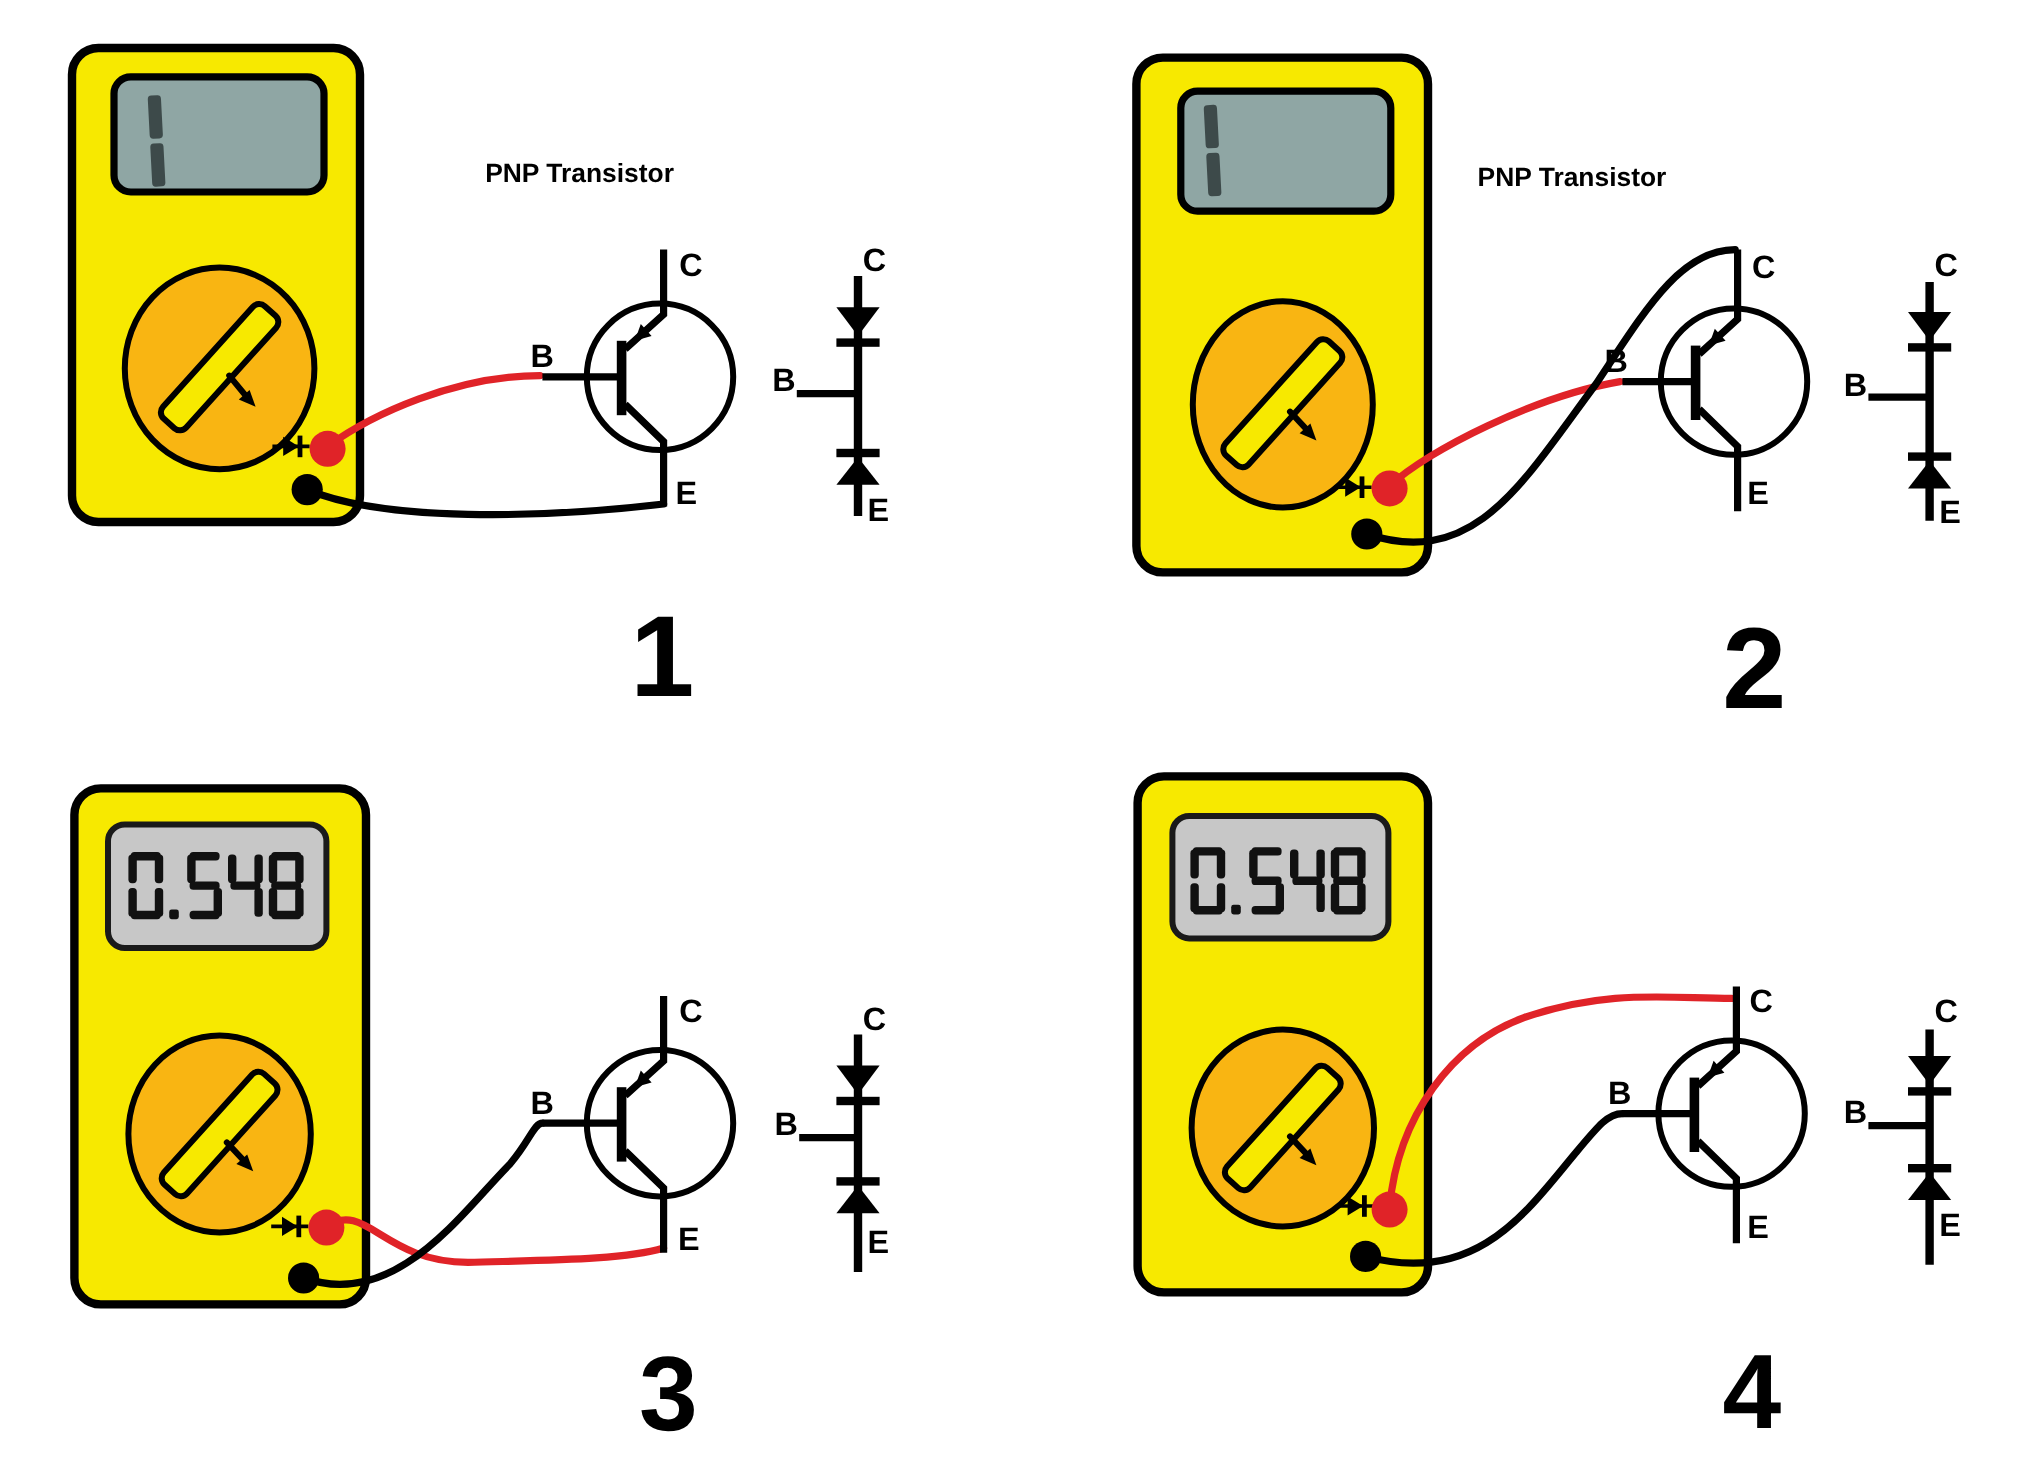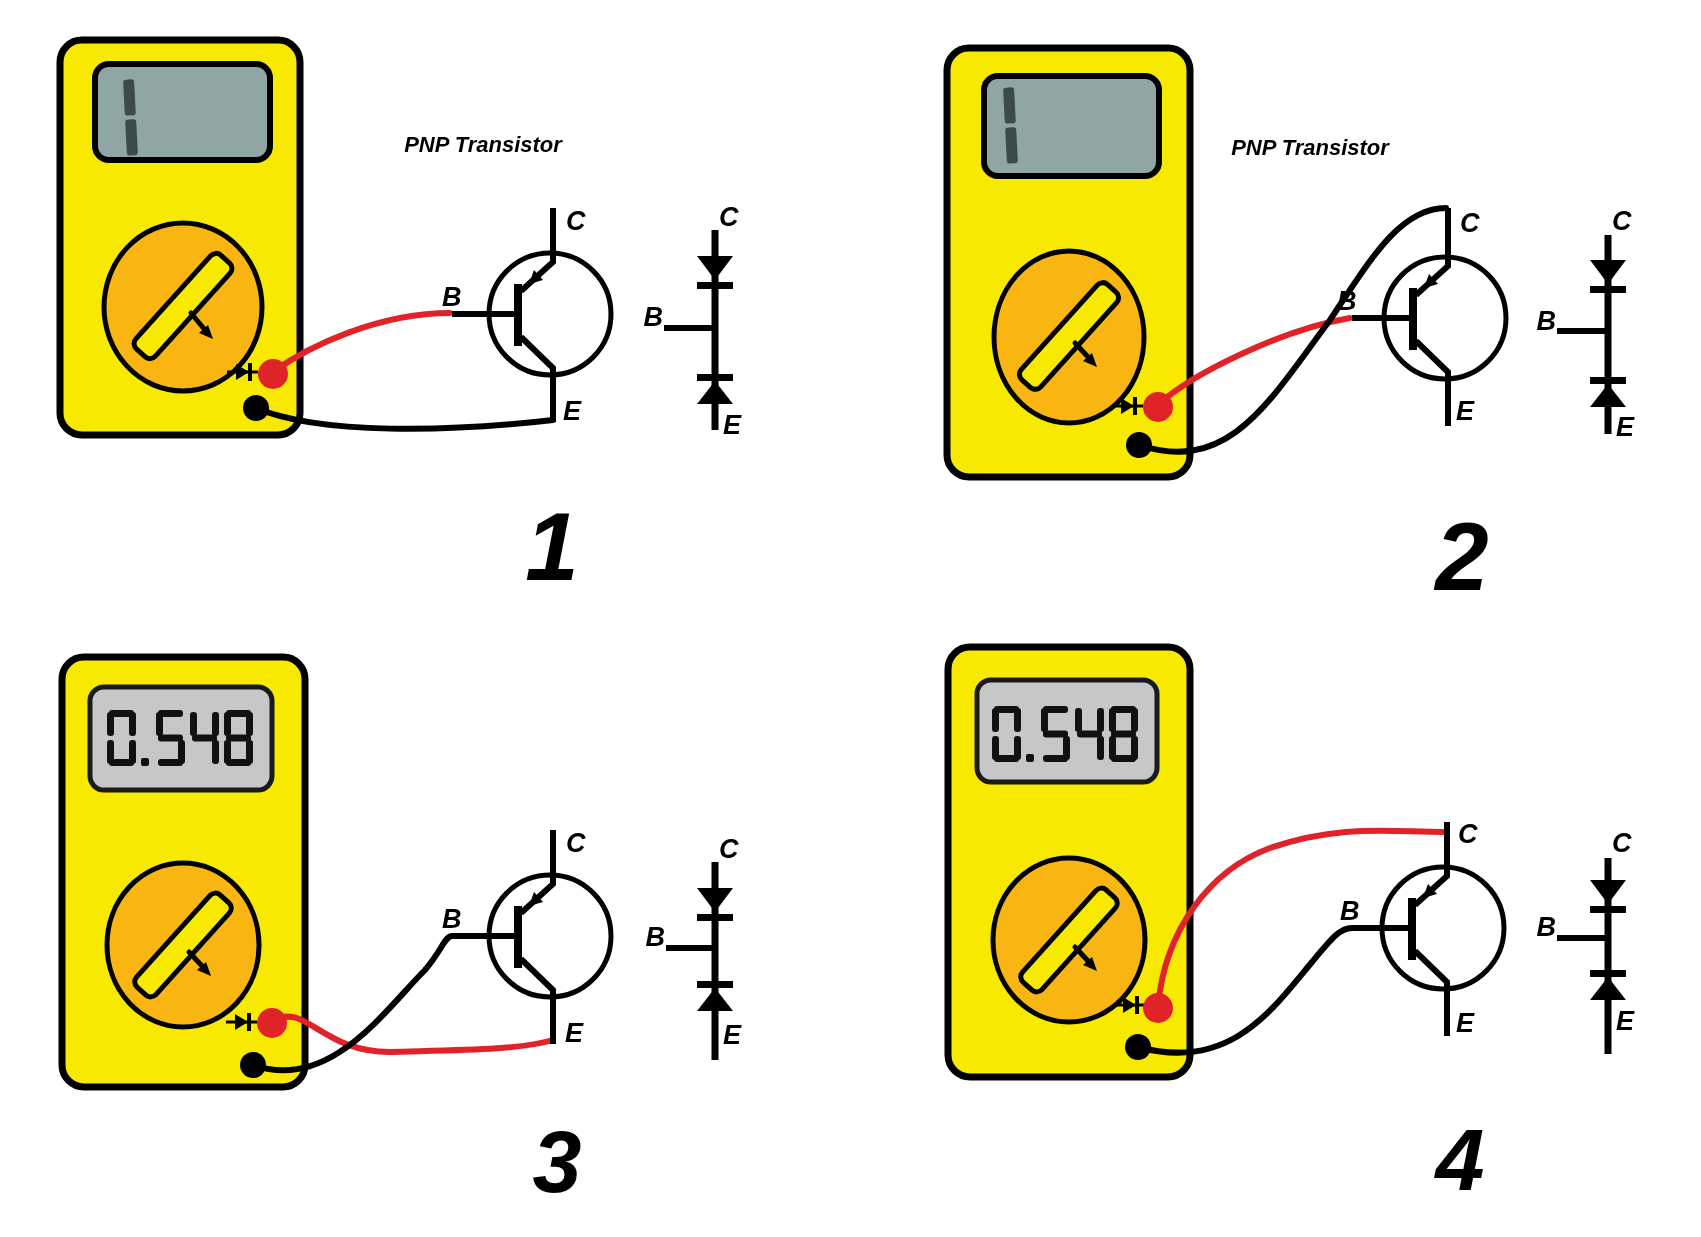--- a/index.html
+++ b/index.html
@@ -1,16 +1,16 @@
 <!DOCTYPE html>
 <html><head>
 <meta charset="utf-8">
 <style>
   html,body{margin:0;padding:0;background:#ffffff;}
-  .stage{width:1701px;height:1237px;position:relative;background:#ffffff;font-style:italic;}
+  .stage{width:1701px;height:1237px;position:relative;background:#ffffff;}
   svg{display:block;}
   text{font-family:"Liberation Sans",sans-serif;font-weight:bold;fill:#000;}
   .title{font-size:22px;}
   .pin{font-size:27px;}
   .num{font-size:96px;text-anchor:middle;}
   .num2{font-size:88px;text-anchor:middle;}
   .end{text-anchor:end;}
   .mid{text-anchor:middle;}
   .body{stroke:#000;stroke-width:7;}
   .lcd{stroke:#000;stroke-width:6;}

